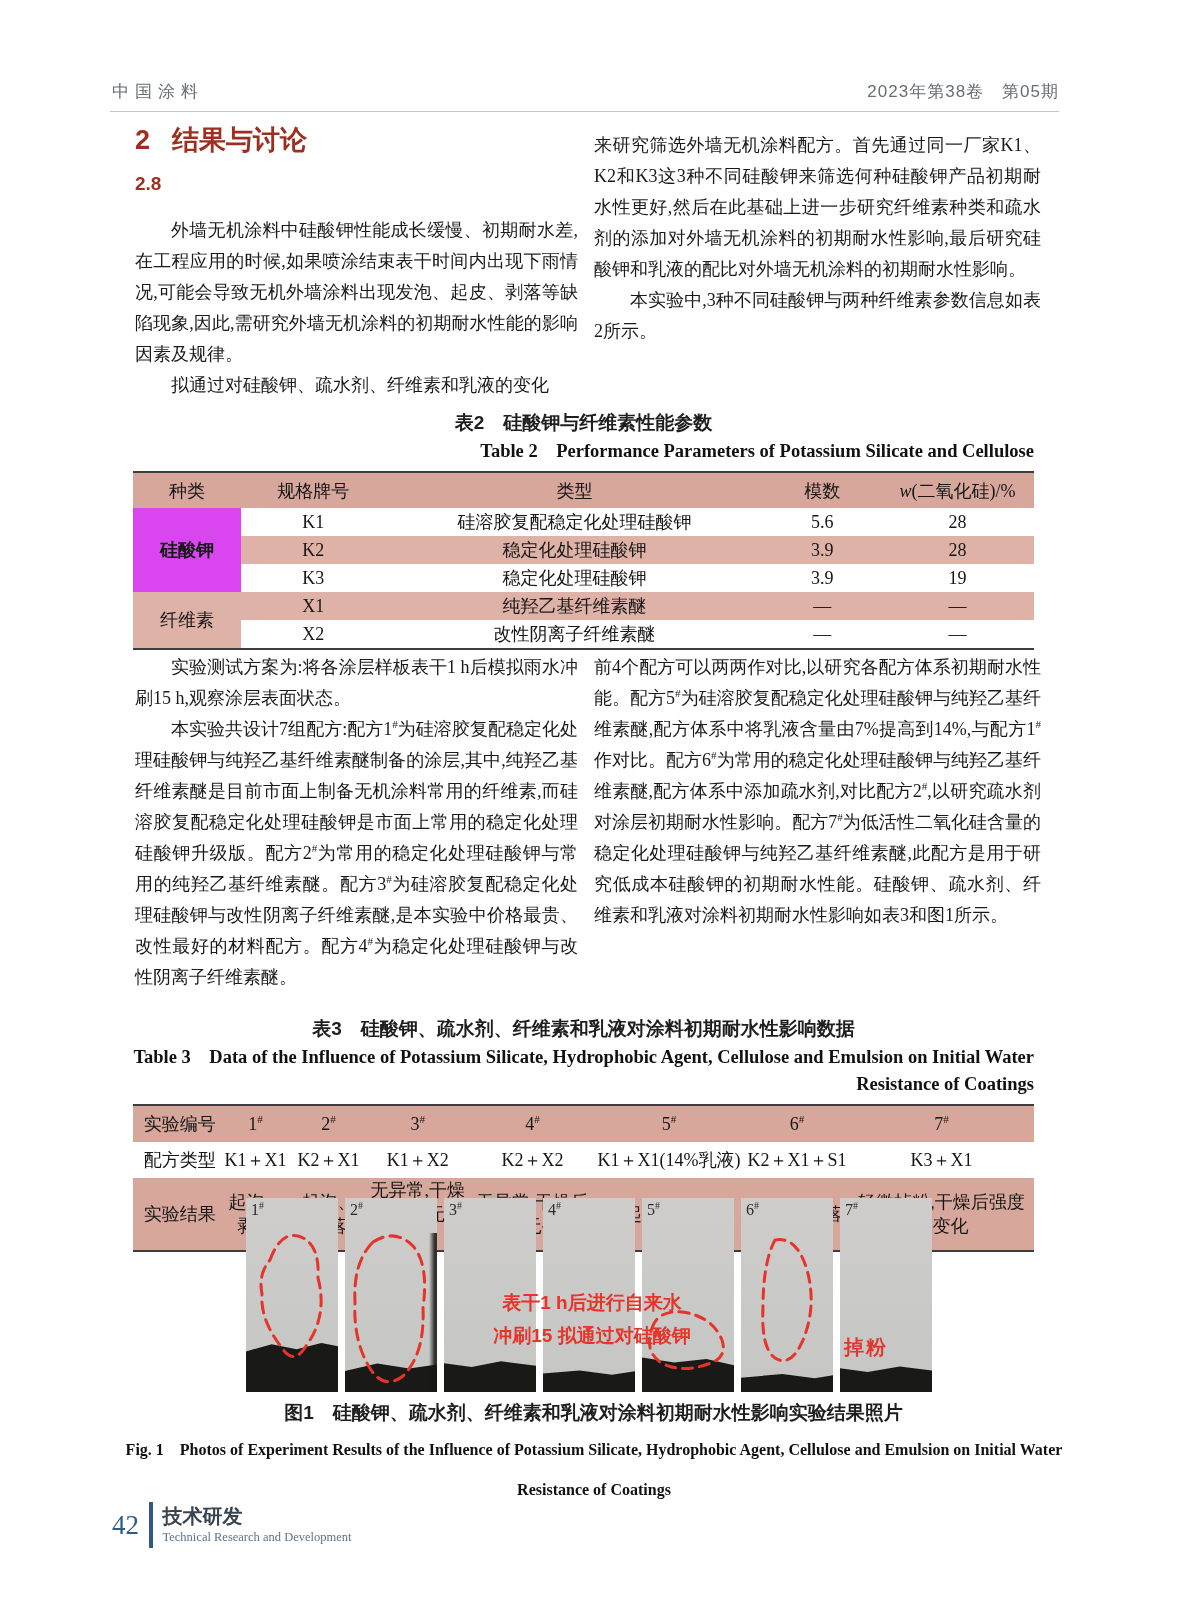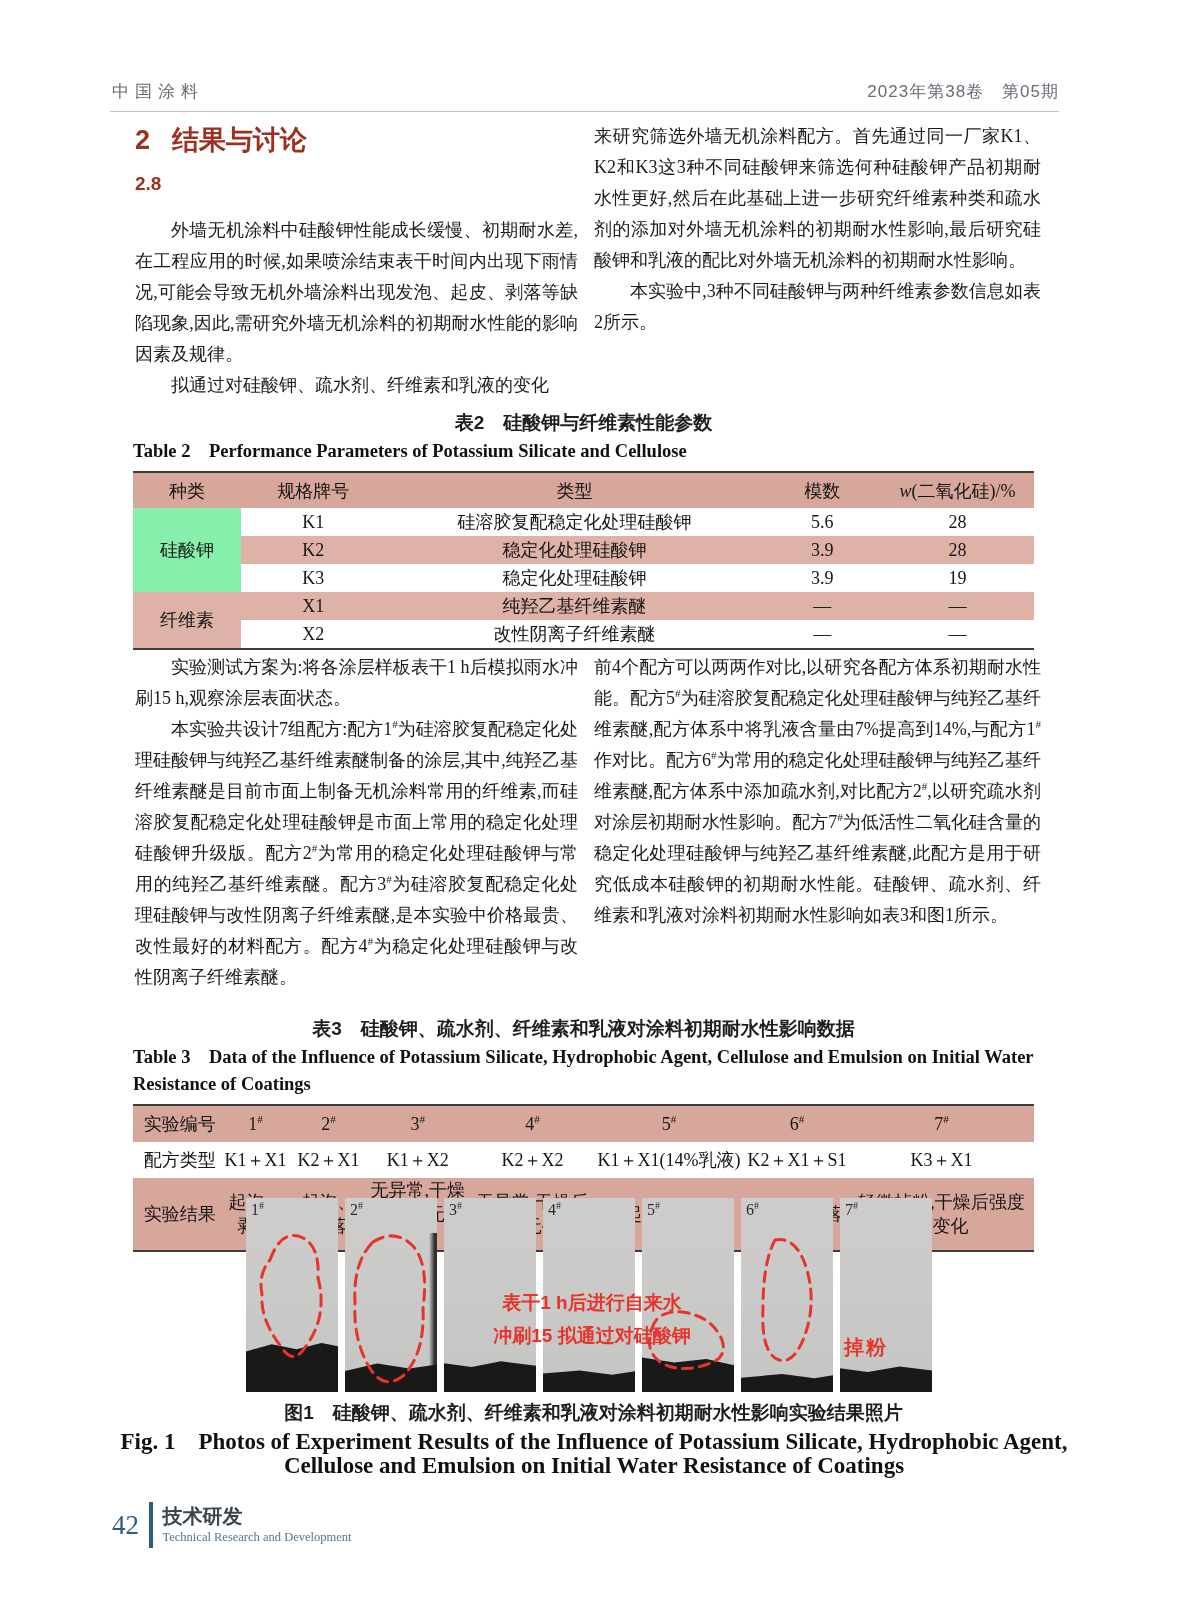--- a/index.html
+++ b/index.html
@@ -21,41 +21,41 @@
   .h3{position:absolute;left:135px;top:168px;width:420px;display:flex;
     font-family:"Liberation Sans",sans-serif;font-weight:bold;font-size:19px;color:#9c3020;line-height:31px;}
   .h3 .h3num{flex:0 0 42px;}
   .h3 .h3t{flex:1;}
 
   
   .colblk{position:absolute;font-size:18px;line-height:31px;text-align:justify;}
   .colblk p{margin:0;}
   .colblk p.indent{text-indent:2em;}
   .lt{left:135px;top:215px;width:443px;}
-  .rt{left:594px;top:121px;width:447px;}
+  .rt{left:594px;top:130px;width:447px;}
   .lm{left:135px;top:652px;width:443px;}
   .rm{left:594px;top:652px;width:447px;}
   sup.hash{font-size:0.62em;vertical-align:super;line-height:0;}
 
   
   .tblwrap{position:absolute;left:133px;width:901px;}
   .t2{top:410px;}
   .t3{top:1016px;}
   .tbl-title-cn{font-family:"Liberation Sans",sans-serif;font-weight:bold;font-size:19px;
     text-align:center;color:#1e1e1e;line-height:26px;}
   .tbl-title-en{font-family:"Liberation Serif",serif;font-weight:bold;font-size:18.5px;
-    text-align:left;color:#111;line-height:27px;margin-top:2px;}
+    text-align:right;color:#111;line-height:27px;margin-top:2px;}
   table{width:100%;border-collapse:collapse;table-layout:fixed;margin-top:6px;
     border-top:2.5px solid #3d3d3d;border-bottom:2.5px solid #3d3d3d;}
   td,th{font-weight:normal;font-size:18px;text-align:center;vertical-align:middle;padding:0 2px;
     font-family:"Liberation Serif",serif;color:#161616;}
   .t2 thead th{background:#d8a79c;height:35px;}
   .t2 tbody td{height:28px;}
   .t2 tr.stripe td{background:#dfb2a8;}
-  .t2 td.white-span{background:#86efac;}
+  .t2 td.white-span{background:#d946ef;font-weight:bold;}
   .t2 td.pink-span{background:#dfb2a8;}
   .t3 tr.pinkrow td, .t3 tr.pinkrow th{background:#d8a79c;}
   .t3 td,.t3 th{height:36px;line-height:24px;}
   .t3 tr.results td, .t3 tr.results th{height:56px;}
   .t3 th.rowlab{text-align:right;}
   .w-italic{font-style:italic;}
 
   
   .strip{position:absolute;left:246px;top:1198px;width:684px;height:194px;display:flex;gap:7px;}
   .panel{position:relative;flex:0 0 92px;height:194px;background:
@@ -73,21 +73,21 @@
   .panel .plabel{position:absolute;left:5px;top:3px;font-size:16px;color:#2c2c2c;z-index:3;
     font-family:"Liberation Serif",serif;}
   .panel svg{position:absolute;left:0;top:0;z-index:2;}
   .strip-anno{position:absolute;left:196px;top:88px;width:300px;text-align:center;z-index:4;
     font-family:"Liberation Sans",sans-serif;font-weight:bold;font-size:19px;color:#e7342b;line-height:33px;}
   .strip-anno-r{position:absolute;left:598px;top:136px;z-index:4;
     font-family:"Liberation Sans",sans-serif;font-weight:bold;font-size:20px;color:#e7342b;letter-spacing:2px;}
   .cap-cn{position:absolute;left:110px;width:967px;top:1400px;
     font-family:"Liberation Sans",sans-serif;font-weight:bold;font-size:19px;text-align:center;color:#1e1e1e;}
   .cap-en{position:absolute;left:104px;width:980px;top:1430px;
-    font-family:"Liberation Serif",serif;font-weight:bold;font-size:23px;line-height:24px;text-align:center;color:#111;}
+    font-family:"Liberation Serif",serif;font-weight:bold;font-size:16px;line-height:40px;text-align:center;color:#111;}
 
   
   .footer{position:absolute;left:112px;top:1502px;display:flex;align-items:center;gap:10px;}
   .footer .pnum{font-size:27px;color:#2e5b86;font-family:"Liberation Serif",serif;}
   .footer .vbar{width:3.5px;height:46px;background:#2e5b86;}
   .footer .dept .cn{font-family:"Liberation Sans",sans-serif;font-weight:bold;font-size:20px;color:#3a4450;line-height:24px;}
   .footer .dept .en{font-family:"Liberation Serif",serif;font-size:12.5px;color:#5a7390;line-height:18px;}
 </style>
 </head>
 <body>

